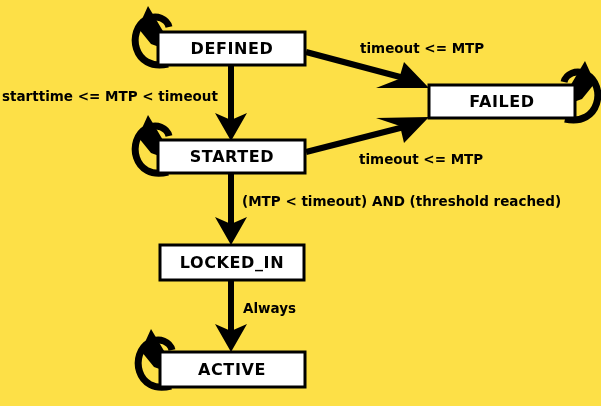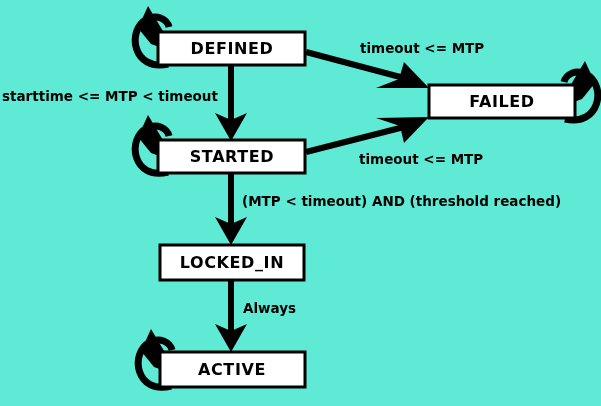--- a/index.html
+++ b/index.html
@@ -10,21 +10,21 @@
   body {
     width: 601px;
     height: 406px;
     overflow: hidden;
     font-family: "DejaVu Sans", sans-serif;
   }
   #diagram-root {
     position: relative;
     width: 601px;
     height: 406px;
-    background: #5eead4;
+    background: #fde047;
   }
   svg#state-diagram {
     display: block;
     width: 601px;
     height: 406px;
   }
   .state-box-rect {
     fill: #ffffff;
     stroke: #000000;
     stroke-width: 3;

